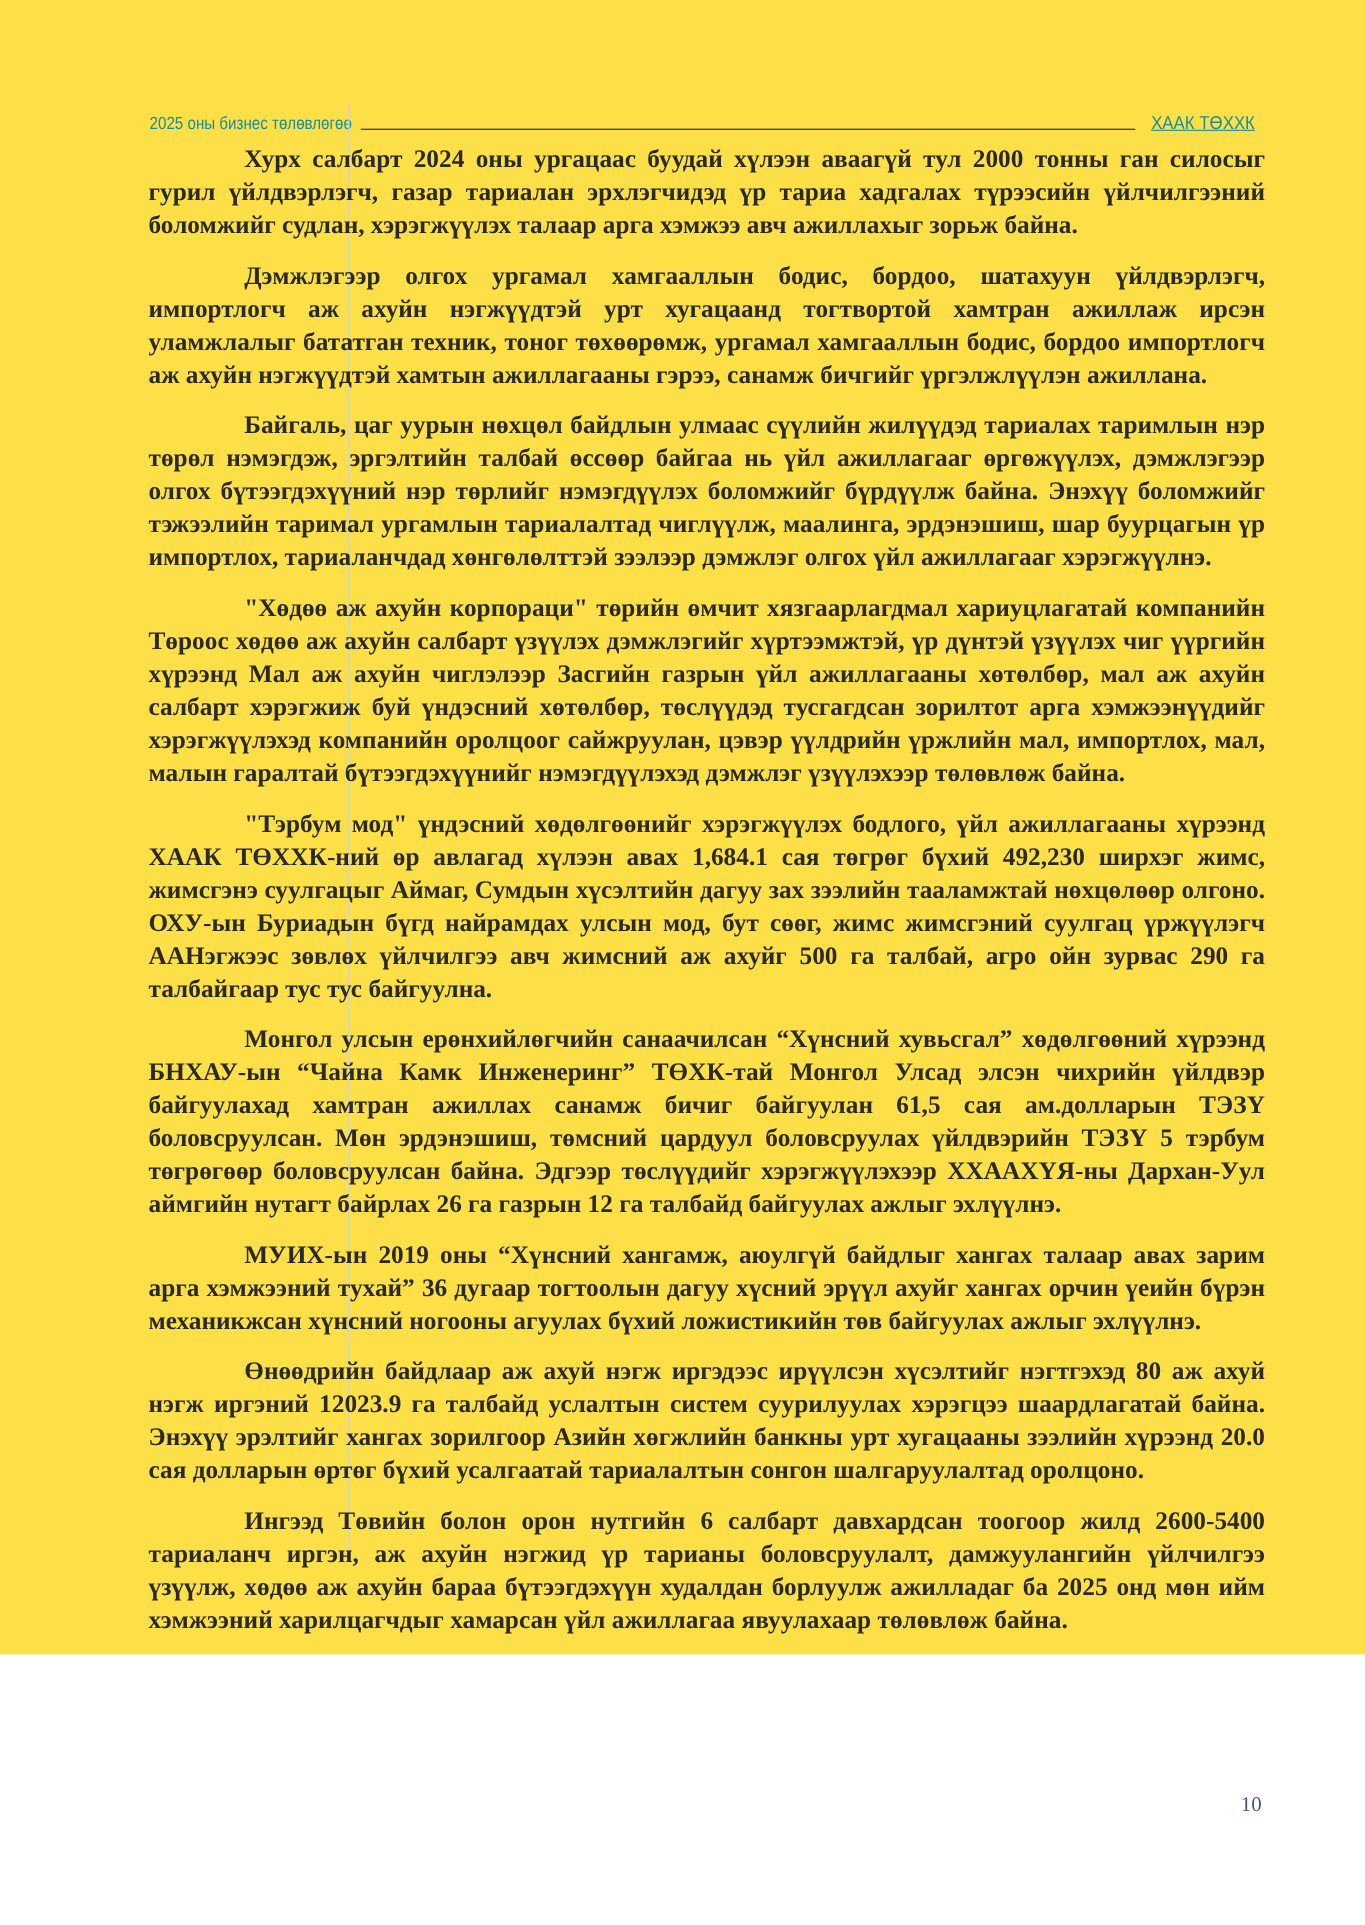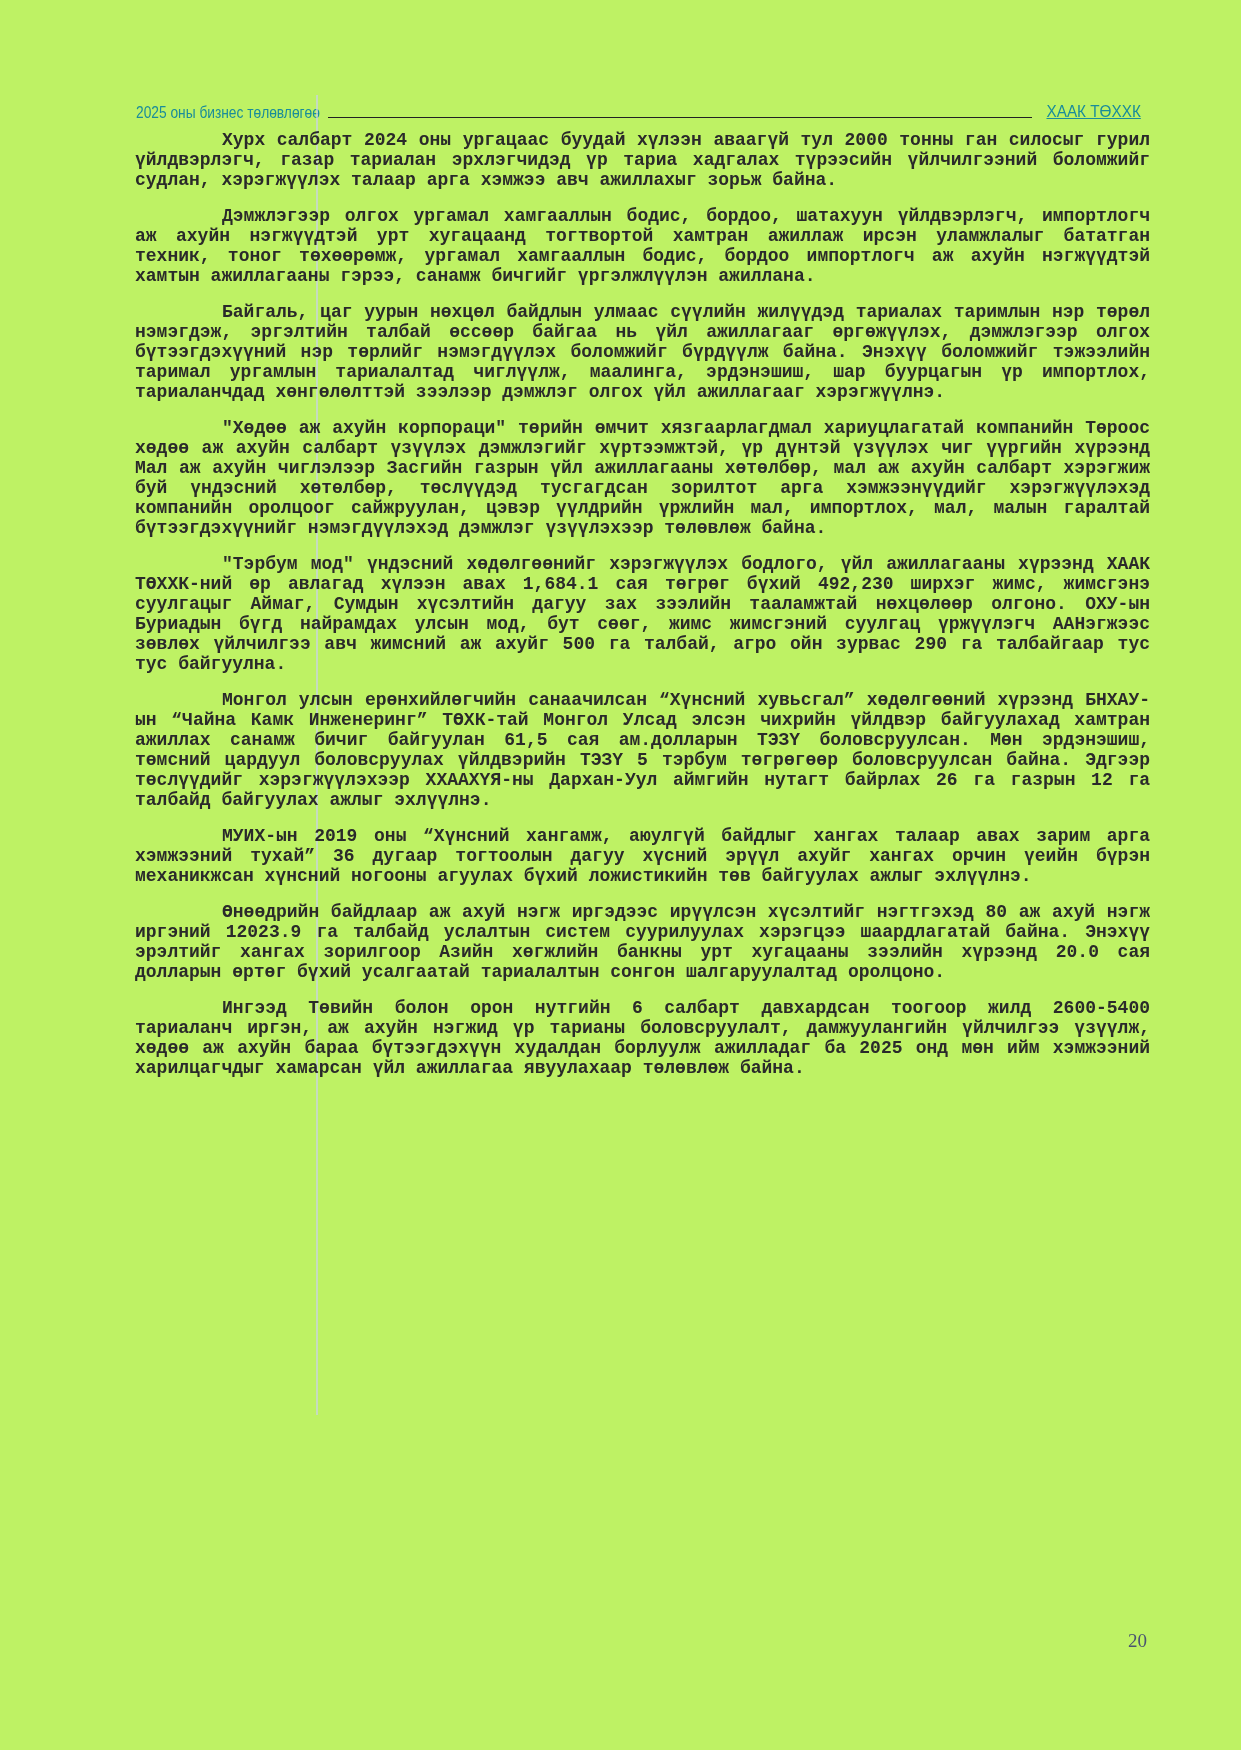--- a/index.html
+++ b/index.html
@@ -1,29 +1,29 @@
 <!DOCTYPE html>
 <html><head>
   <meta charset="utf-8">
   <style>
     html, body { margin: 0; padding: 0; background: #ffffff; }
     body { width: 1241px; height: 1750px; position: relative; overflow: hidden; }
-    .page { position: absolute; left: 0; top: 0; width: 1241px; height: 1750px; background: #bef264; }
+    .page { position: absolute; left: 0; top: 0; width: 1241px; height: 1504px; background: #fde047; }
     .header {
       position: absolute; left: 136px; top: 96px; width: 1005px; height: 26px;
       display: flex; align-items: flex-end;
       font-family: "Liberation Sans", sans-serif; font-size: 16px; color: #1a8c9a;
     }
     .header .left { white-space: nowrap; transform: scaleX(0.86); transform-origin: left bottom; margin-right: -26px; }
     .header .rule { flex: 1; border-bottom: 1.5px solid #222; margin: 0 4px 4px 4px; height: 0; }
     .header .right { white-space: nowrap; text-decoration: underline; font-size: 17px; transform: scaleX(0.9); transform-origin: right bottom; }
     .margin-line { position: absolute; left: 316px; top: 95px; width: 2px; height: 1320px; background: #c9d3e6; opacity: 0.7; }
     .body {
       position: absolute; left: 135px; top: 130px; width: 1015px;
-      font-family: Liberation Mono, monospace; font-size: 18px; line-height: 20px; color: #2a2a2a;
+      font-family: Liberation Serif, serif; font-size: 23px; line-height: 30px; color: #2a2a2a;
     }
     .body p { margin: 0 0 16px 0; text-align: justify; text-indent: 87px; }
     .body p.bold { font-weight: bold; }
     .page-number {
       position: absolute; left: 1128px; top: 1630px;
       font-family: "Liberation Serif", serif; font-size: 19px; color: #4a5470;
     }
   </style>
 </head>
 <body>
@@ -42,14 +42,14 @@
     <p class="bold">Дэмжлэгээр олгох ургамал хамгааллын бодис, бордоо, шатахуун үйлдвэрлэгч, импортлогч аж ахуйн нэгжүүдтэй урт хугацаанд тогтвортой хамтран ажиллаж ирсэн уламжлалыг бататган техник, тоног төхөөрөмж, ургамал хамгааллын бодис, бордоо импортлогч аж ахуйн нэгжүүдтэй хамтын ажиллагааны гэрээ, санамж бичгийг үргэлжлүүлэн ажиллана.</p>
     <p class="bold">Байгаль, цаг уурын нөхцөл байдлын улмаас сүүлийн жилүүдэд тариалах таримлын нэр төрөл нэмэгдэж, эргэлтийн талбай өссөөр байгаа нь үйл ажиллагааг өргөжүүлэх, дэмжлэгээр олгох бүтээгдэхүүний нэр төрлийг нэмэгдүүлэх  боломжийг бүрдүүлж байна. Энэхүү боломжийг тэжээлийн таримал ургамлын тариалалтад чиглүүлж, маалинга, эрдэнэшиш, шар буурцагын үр импортлох, тариаланчдад хөнгөлөлттэй зээлээр дэмжлэг  олгох үйл ажиллагааг хэрэгжүүлнэ.</p>
     <p class="bold">"Хөдөө аж ахуйн корпораци" төрийн өмчит хязгаарлагдмал хариуцлагатай компанийн Төроос хөдөө аж ахуйн салбарт үзүүлэх дэмжлэгийг хүртээмжтэй, үр дүнтэй үзүүлэх чиг үүргийн хүрээнд Мал аж ахуйн чиглэлээр Засгийн газрын үйл ажиллагааны хөтөлбөр, мал аж ахуйн салбарт хэрэгжиж буй үндэсний хөтөлбөр, төслүүдэд тусгагдсан зорилтот арга хэмжээнүүдийг хэрэгжүүлэхэд компанийн оролцоог сайжруулан, цэвэр үүлдрийн үржлийн мал, импортлох, мал, малын гаралтай бүтээгдэхүүнийг нэмэгдүүлэхэд дэмжлэг үзүүлэхээр төлөвлөж байна.</p>
     <p class="bold">"Тэрбум мод" үндэсний хөдөлгөөнийг хэрэгжүүлэх бодлого, үйл ажиллагааны хүрээнд ХААК ТӨХХК-ний өр авлагад хүлээн авах 1,684.1 сая төгрөг бүхий 492,230 ширхэг жимс, жимсгэнэ суулгацыг Аймаг, Сумдын хүсэлтийн дагуу зах зээлийн тааламжтай нөхцөлөөр олгоно. ОХУ-ын Буриадын бүгд найрамдах улсын мод, бут сөөг, жимс жимсгэний суулгац үржүүлэгч ААНэгжээс зөвлөх үйлчилгээ авч жимсний аж ахуйг 500 га талбай, агро ойн зурвас 290 га талбайгаар тус тус байгуулна.</p>
     <p class="bold">Монгол улсын ерөнхийлөгчийн санаачилсан “Хүнсний хувьсгал” хөдөлгөөний хүрээнд  БНХАУ-ын “Чайна Камк Инженеринг”   ТӨХК-тай Монгол Улсад элсэн чихрийн үйлдвэр байгуулахад хамтран ажиллах санамж бичиг байгуулан 61,5 сая ам.долларын ТЭЗҮ боловсруулсан. Мөн эрдэнэшиш, төмсний цардуул боловсруулах үйлдвэрийн ТЭЗҮ 5 тэрбум төгрөгөөр боловсруулсан байна. Эдгээр төслүүдийг хэрэгжүүлэхээр ХХААХҮЯ-ны Дархан-Уул аймгийн нутагт  байрлах 26 га газрын 12 га талбайд байгуулах ажлыг эхлүүлнэ.</p>
     <p class="bold">МУИХ-ын 2019 оны “Хүнсний хангамж, аюулгүй байдлыг хангах талаар авах зарим арга хэмжээний тухай” 36 дугаар тогтоолын дагуу хүсний эрүүл ахуйг хангах орчин үеийн бүрэн механикжсан хүнсний ногооны агуулах бүхий ложистикийн төв байгуулах ажлыг эхлүүлнэ.</p>
     <p class="bold">Өнөөдрийн байдлаар аж ахуй нэгж иргэдээс ирүүлсэн хүсэлтийг нэгтгэхэд 80 аж ахуй нэгж иргэний 12023.9 га талбайд услалтын систем суурилуулах хэрэгцээ шаардлагатай байна. Энэхүү эрэлтийг хангах зорилгоор Азийн хөгжлийн банкны урт хугацааны зээлийн хүрээнд 20.0 сая долларын өртөг бүхий усалгаатай тариалалтын сонгон шалгаруулалтад оролцоно.</p>
     <p class="bold">Ингээд Төвийн болон орон нутгийн 6 салбарт давхардсан тоогоор жилд 2600-5400 тариаланч иргэн, аж ахуйн нэгжид  үр тарианы боловсруулалт, дамжуулангийн үйлчилгээ үзүүлж, хөдөө аж ахуйн бараа бүтээгдэхүүн худалдан борлуулж ажилладаг ба 2025 онд мөн ийм хэмжээний харилцагчдыг хамарсан үйл ажиллагаа явуулахаар төлөвлөж байна.</p>
   </div>
 
-  <div class="page-number">20</div>
+  <div class="page-number">10</div>
 </div>
 
 </body></html>

